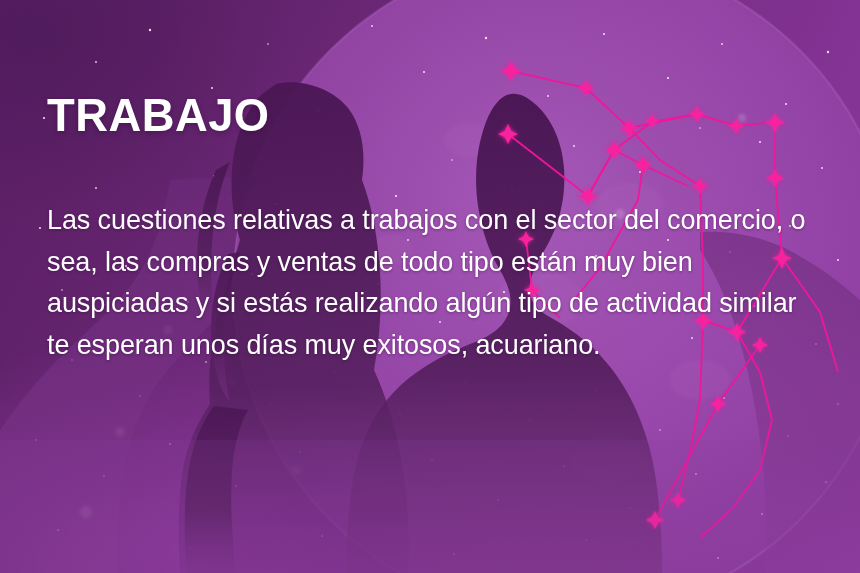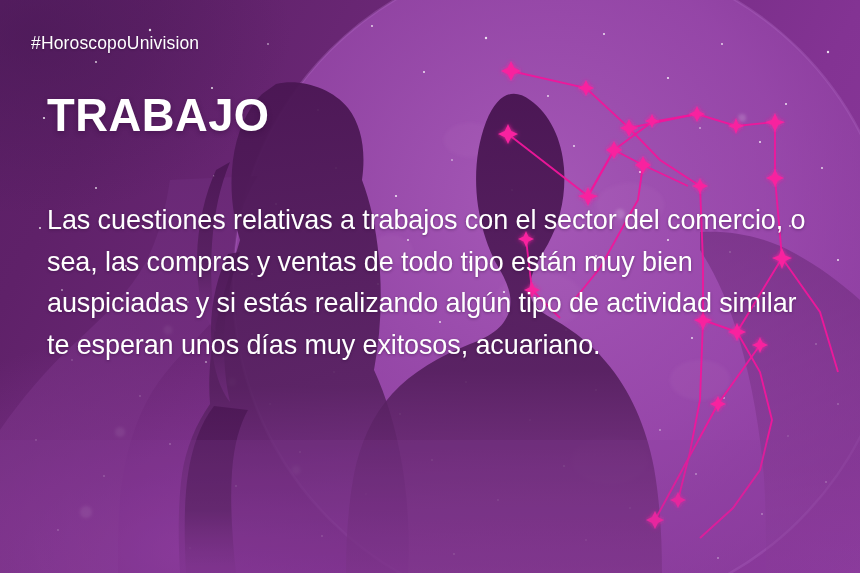--- a/index.html
+++ b/index.html
@@ -401,20 +401,19 @@
         <path d="M700,178 L702.4,183.6 L708,186 L702.4,188.4 L700,194 L697.6,188.4 L692,186 L697.6,183.6 Z"></path>
         <path d="M652,114 L654.2,118.8 L659,121 L654.2,123.2 L652,128 L649.8,123.2 L645,121 L649.8,118.8 Z"></path>
         <path d="M736,118 L738.2,123.8 L744,126 L738.2,128.2 L736,134 L733.8,128.2 L728,126 L733.8,123.8 Z"></path>
       </g>
 
       <rect x="0" y="440" width="860" height="133" fill="#8b3e9a" opacity="0.16"></rect>
     </g>
   </svg>
 
   <div id="content">
-    <div id="hashtag">#HoroscopoUnivision</div>
 
     <h1 id="title">TRABAJO</h1>
 
     <p id="body-text">Las cuestiones relativas a trabajos con el sector del comercio, o sea, las compras y ventas de todo tipo están muy bien auspiciadas y si estás realizando algún tipo de actividad similar te esperan unos días muy exitosos, acuariano.</p>
   </div>
 
 </div>
 
 </body></html>

